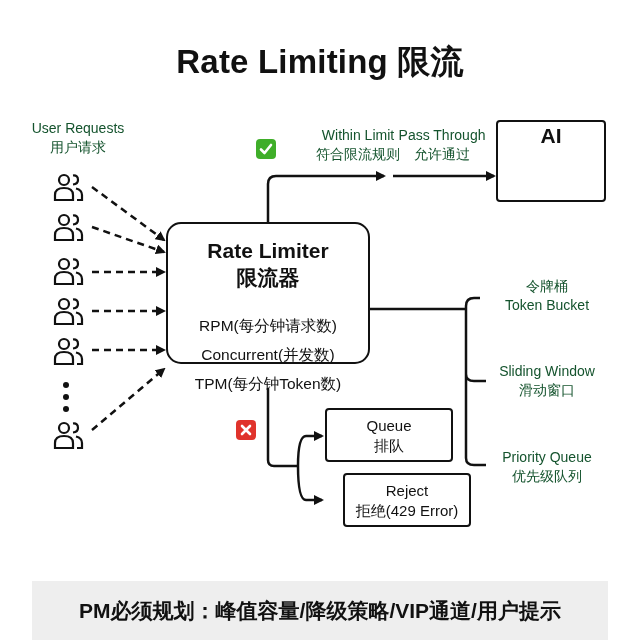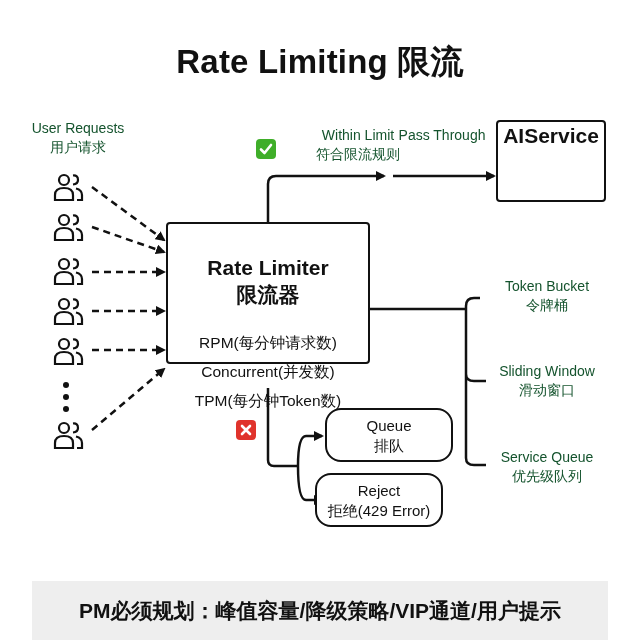--- a/index.html
+++ b/index.html
@@ -5,21 +5,21 @@
   html, body { margin: 0; padding: 0; background: #ffffff; }
   body { width: 640px; height: 640px; position: relative; overflow: hidden;
          font-family: "Liberation Sans", "DejaVu Sans", sans-serif; color: #111; }
   .abs { position: absolute; }
   .title { left: 0; top: 40px; width: 640px; text-align: center; font-size: 33px; font-weight: bold; letter-spacing: 0.2px; }
   .lbl { text-align: center; font-size: 14px; line-height: 19px; color: #14532d; }
   .box { border: 2px solid #111; border-radius: 4px; background: #fff; box-sizing: border-box; }
   .rl-title { font-size: 21px; font-weight: bold; line-height: 27px; text-align: center; }
   .rl-metrics { font-size: 15.5px; line-height: 21px; text-align: center; margin-top: 8px; }
   .ai { font-size: 21px; font-weight: bold; line-height: 28px; text-align: center; }
-  .sm-box { font-size: 15px; line-height: 20px; text-align: center; border-radius: 16px; }
+  .sm-box { font-size: 15px; line-height: 20px; text-align: center; }
   .footer { left: 32px; top: 548px; width: 576px; height: 60px; background: #eeeeee; box-sizing: border-box;
             display: flex; align-items: center; justify-content: center; font-size: 21px; font-weight: bold; margin-top: 33px; }
   .emoji { width: 20px; height: 20px; border-radius: 4px; display: flex; align-items: center; justify-content: center; }
   svg.lines { position: absolute; left: 0; top: 0; }
 </style>
 </head>
 <body>
 
 <div class="abs title">Rate Limiting 限流</div>
 
@@ -92,72 +92,72 @@
         <path d="M21,3.5 Q26,3 26,8 Q26,12 21,12.5" stroke="#111" stroke-width="2.2" fill="none"></path>
         <path d="M24,16.5 Q30,18 30,23 L30,28 L25,28" stroke="#111" stroke-width="2.2" fill="none"></path>
       </svg></div>
   </div>
 <div class="abs" style="left:62px; top:380px; width:8px; font-size:22px; line-height:12px; font-weight:bold; text-align:center;">
   <div style="width:6px;height:6px;border-radius:50%;background:#111;margin:2px auto 6px;"></div>
   <div style="width:6px;height:6px;border-radius:50%;background:#111;margin:0 auto 6px;"></div>
   <div style="width:6px;height:6px;border-radius:50%;background:#111;margin:0 auto;"></div>
 </div>
 
-<div class="abs box" style="left:166px; top:222px; width:204px; height:142px; padding-top:30px;">
+<div class="abs box" style="left:166px; top:222px; width:204px; height:142px; padding-top:13px;border-radius:15px;">
   <div class="rl-title">Rate Limiter</div>
   <div class="rl-title">限流器</div>
   <div style="height:16px"></div>
   <div class="rl-metrics">RPM(每分钟请求数)</div>
   <div class="rl-metrics">Concurrent(并发数)</div>
   <div class="rl-metrics">TPM(每分钟Token数)</div>
 </div>
 
 <div class="abs emoji" style="left:256px; top:139px; background:#3fae29;">
   <svg width="14" height="14" viewBox="0 0 14 14">
       <path d="M2,7.5 L5.5,11 L12,3" stroke="#fff" stroke-width="2.6" fill="none" stroke-linecap="round" stroke-linejoin="round"></path>
     </svg>
 </div>
 <div class="abs lbl" style="left:282px; top:126px; width:104px;margin-left:24px;">
   <div>Within Limit</div>
   <div>符合限流规则</div>
 </div>
 
 <div class="abs lbl" style="left:388px; top:126px; width:108px;">
   <div>Pass Through</div>
+  <div>允许通过</div>
 </div>
 
 <div class="abs box" style="left:496px; top:120px; width:110px; height:82px; display:flex; flex-direction:row; justify-content:center;">
   <div class="ai">AI</div>
-  <div class="ai">Service</div>
 </div>
 
 <div class="abs lbl" style="left:482px; top:277px; width:130px;">
+  <div>令牌桶</div>
   <div>Token Bucket</div>
-  <div>令牌桶</div>
 </div>
 <div class="abs lbl" style="left:482px; top:362px; width:130px;">
   <div>Sliding Window</div>
   <div>滑动窗口</div>
 </div>
 <div class="abs lbl" style="left:482px; top:448px; width:130px;">
-  <div>Service Queue</div>
+  <div>Priority Queue</div>
   <div>优先级队列</div>
 </div>
 
 <div class="abs emoji" style="left:236px; top:420px; background:#e0332c;">
   <svg width="12" height="12" viewBox="0 0 12 12">
       <path d="M2,2 L10,10 M10,2 L2,10" stroke="#fff" stroke-width="2.6" stroke-linecap="round"></path>
     </svg>
 </div>
 
 <div class="abs box sm-box" style="left:325px; top:408px; width:128px; height:54px; padding-top:6px;">
   <div>Queue</div>
   <div>排队</div>
 </div>
 
-<div class="abs box sm-box" style="left:315px; top:473px; width:128px; height:54px; padding-top:6px;">
+<div class="abs box sm-box" style="left:343px; top:473px; width:128px; height:54px; padding-top:6px;">
   <div>Reject</div>
   <div>拒绝(429 Error)</div>
 </div>
 
 <div class="abs footer">
   <span>PM必须规划：峰值容量/降级策略/VIP通道/用户提示</span>
 </div>
 
 </body></html>

